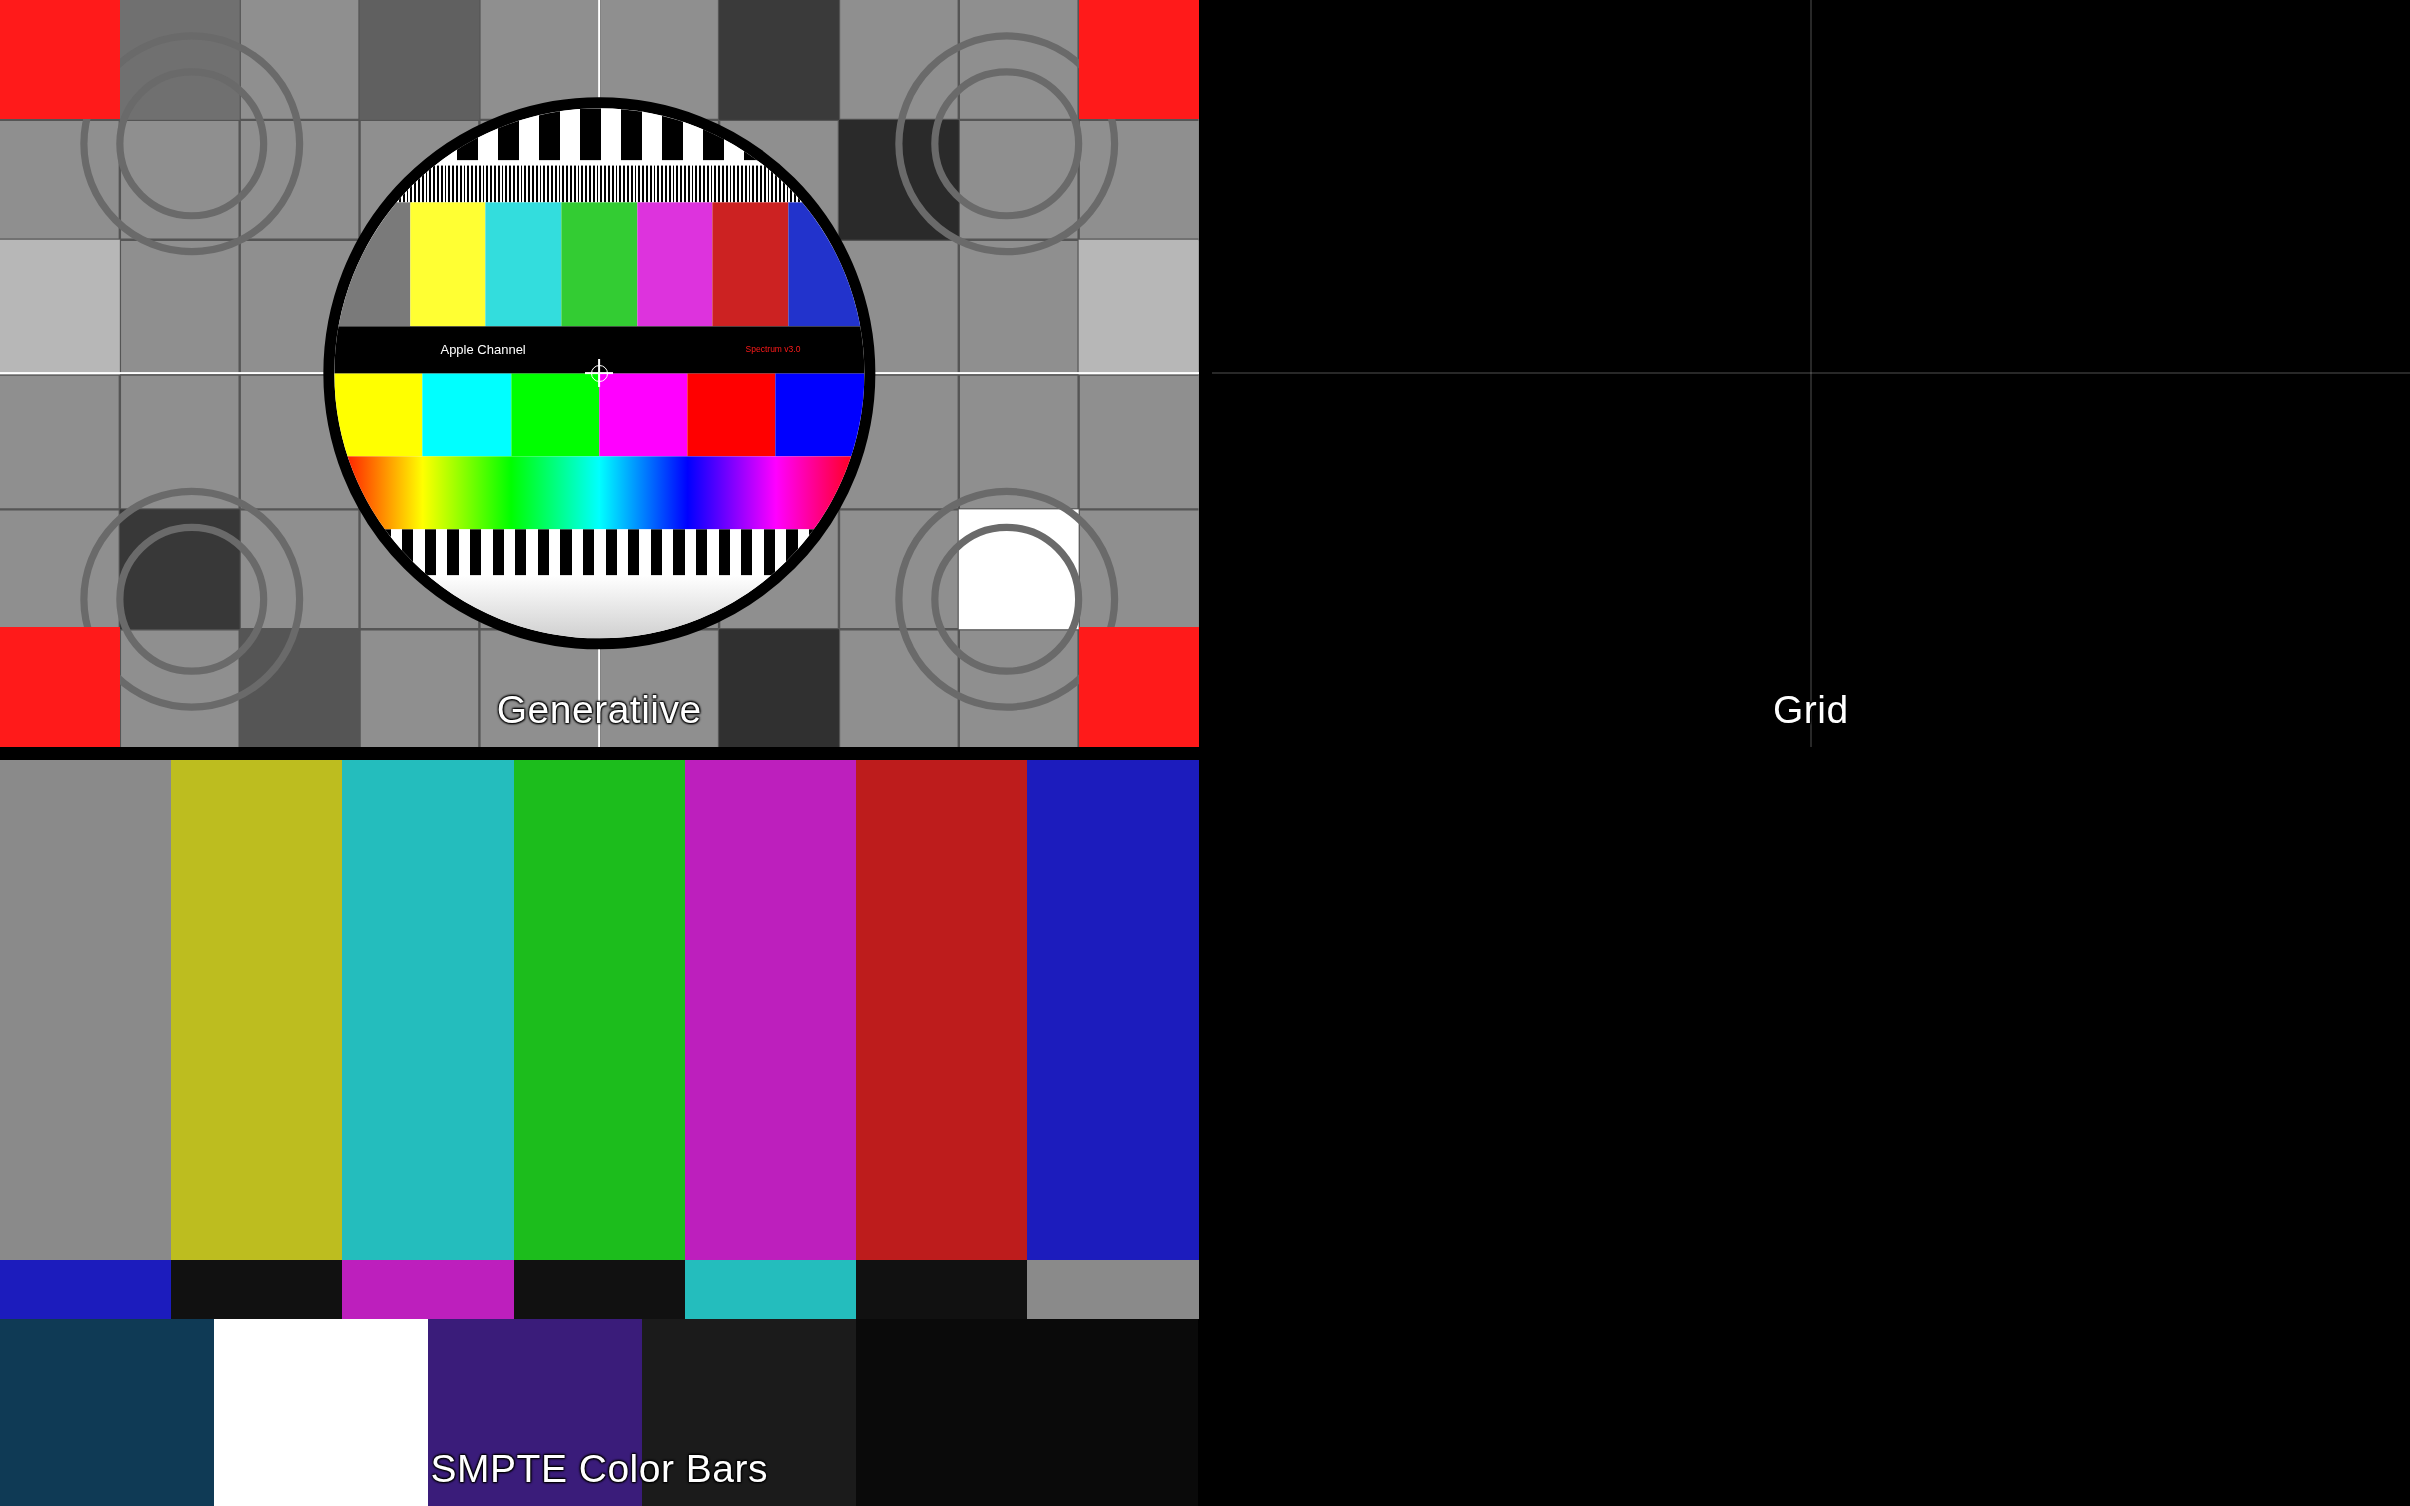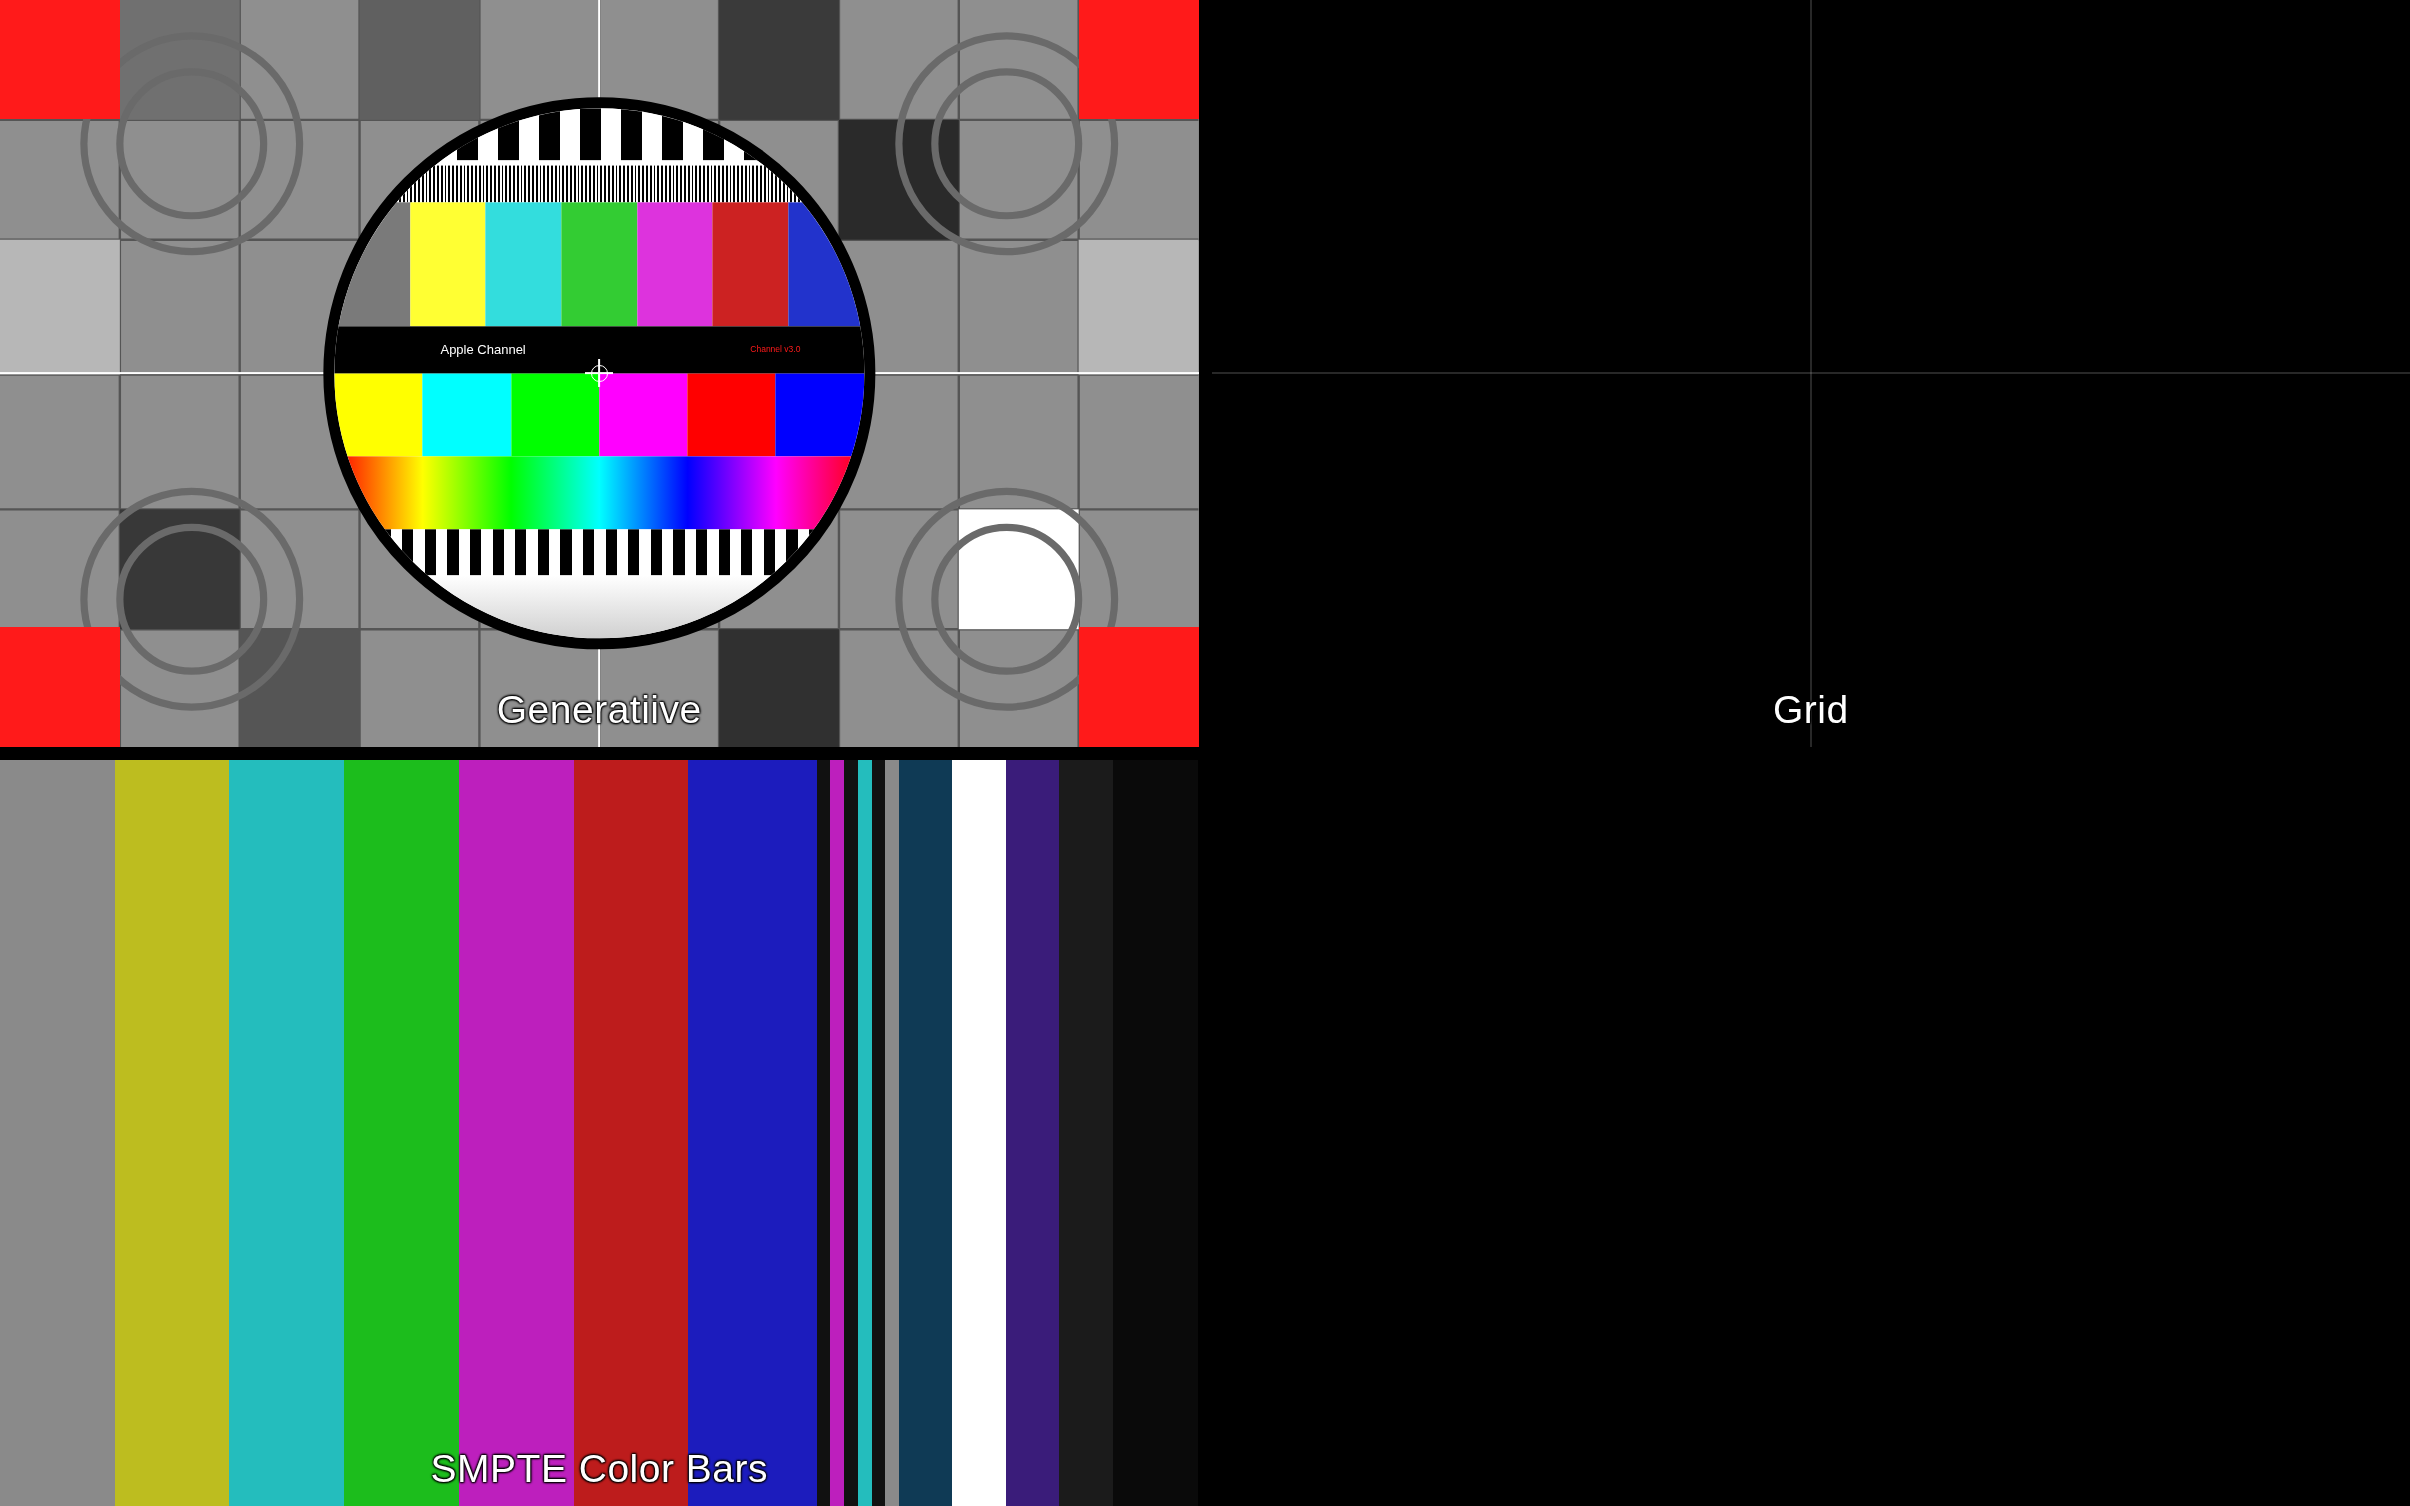--- a/index.html
+++ b/index.html
@@ -25,21 +25,21 @@
     white-space: nowrap;
   }
 
   
   .q-grid { background: #000; text-decoration: underline; }
   .q-grid .crossV, .q-grid .crossH { position: absolute; background: rgba(180,180,180,0.45); }
   .q-grid .crossV { left: 50%; top: 0; width: 0.9px; height: 100%; transform: translateX(-0.5px); }
   .q-grid .crossH { top: 50%; left: 0; height: 0.9px; width: 100%; transform: translateY(-0.5px); }
 
   
-  .q-smpte { display: flex; flex-direction: row; justify-content: space-between; }
+  .q-smpte { display: flex; flex-direction: column; justify-content: space-between; }
   .smpte-row { display: flex; width: 100%; }
   .smpte-row.top { flex: 67; }
   .smpte-row.mid { flex: 8; }
   .smpte-row.bot { flex: 25; }
   .smpte-row > div { height: 100%; }
   
   .st0 { flex:1; background:#8a8a8a; }
   .st1 { flex:1; background:#bdbd1f; }
   .st2 { flex:1; background:#24bdbd; }
   .st3 { flex:1; background:#1cbd1c; }
@@ -242,21 +242,21 @@
         <div class="ub0"></div>
           <div class="ub1"></div>
           <div class="ub2"></div>
         <div class="ub3"></div>
           <div class="ub4"></div>
           <div class="ub5"></div>
           <div class="ub6"></div>
       </div>
       <div class="label-row">
         <span class="ch">Apple Channel</span>
-        <span class="ver">Channel v3.0</span>
+        <span class="ver">Spectrum v3.0</span>
       </div>
       <div class="sat-bars">
         <div class="sb-y"></div>
           <div class="sb-c"></div>
           <div class="sb-g"></div>
         <div class="sb-m"></div>
           <div class="sb-r"></div>
           <div class="sb-b"></div>
       </div>
       <div class="gradient-row"></div>

